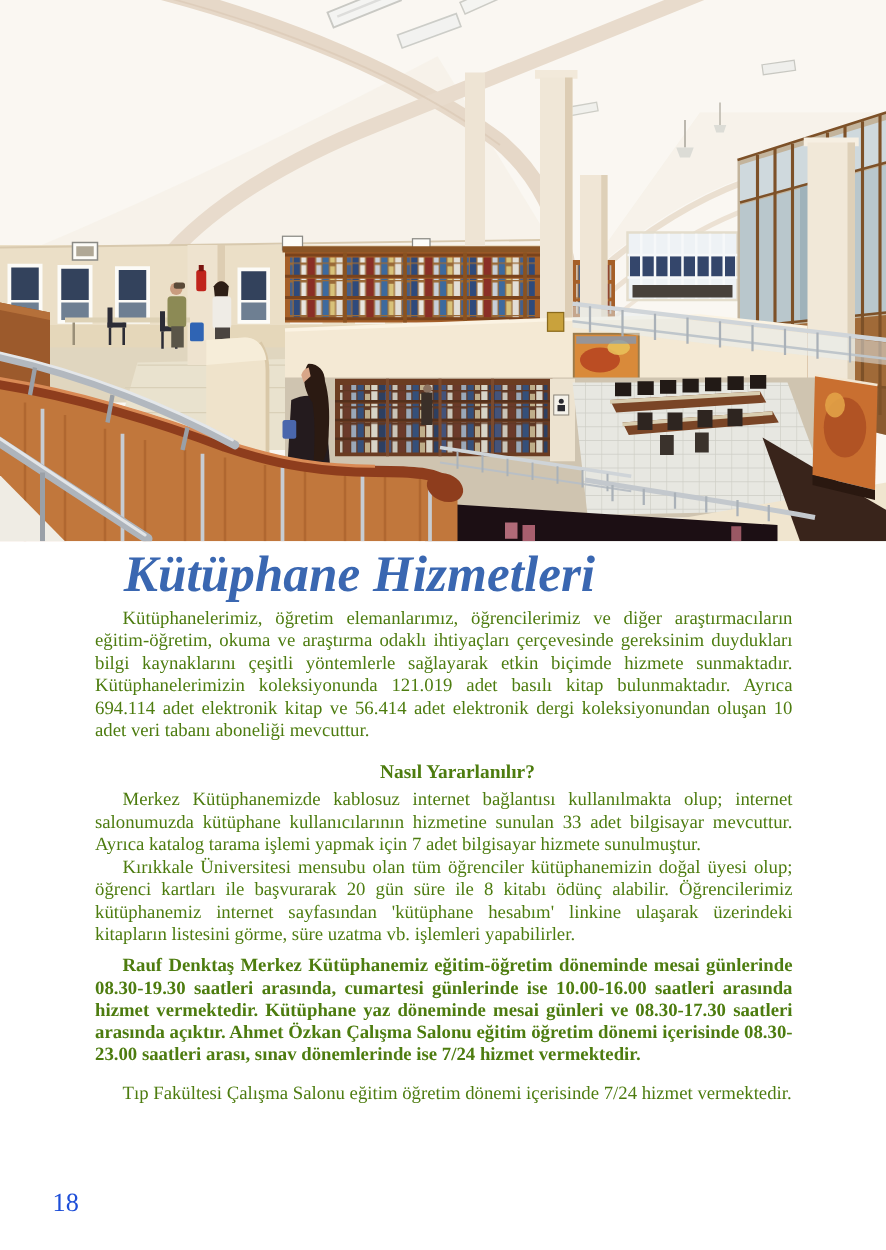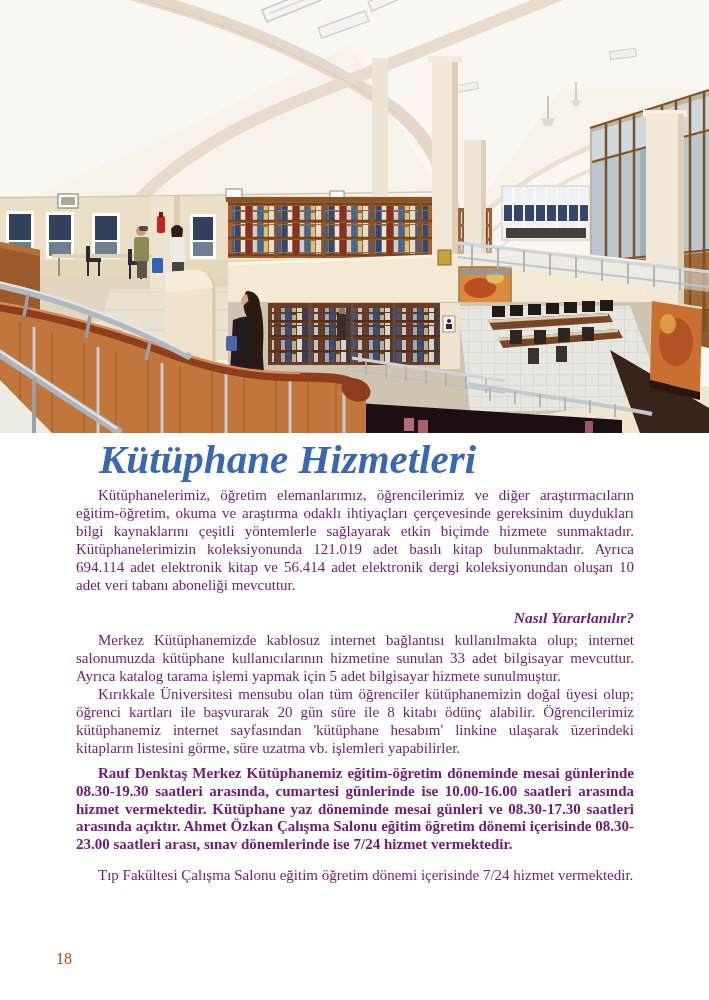--- a/index.html
+++ b/index.html
@@ -3,26 +3,26 @@
 <meta charset="utf-8">
 <style>
   html,body{margin:0;padding:0;background:#888;}
   .page{position:relative;width:709px;height:1000px;background:#ffffff;margin:0 auto;overflow:hidden;
         font-family:"Liberation Serif",serif;}
   .photo-wrap{position:absolute;top:0;left:0;width:709px;height:433px;}
   .photo-wrap svg{display:block;}
   .heading{position:absolute;top:436px;left:99px;font-size:41px;line-height:46px;
            font-weight:bold;font-style:italic;letter-spacing:0px;}
   .textbody{position:absolute;top:487px;left:76px;width:558px;font-size:15px;line-height:17.9px;
-            color:#701a75;text-align:justify;}
+            color:#4d7c0f;text-align:justify;}
   .textbody p{margin:0;text-indent:22px;}
   .textbody p:nth-of-type(4){margin-top:7px;font-weight:bold;}
   .textbody p:nth-of-type(5){margin-top:13px;}
-  .subheading{font-weight:bold;font-size:15.5px;margin:15px 0 5px 0;text-indent:22px;text-align:right;font-style:italic;}
-  .pagenum{position:absolute;left:56px;top:950px;font-size:16px;color:#c2410c;}
+  .subheading{font-weight:bold;font-size:15.5px;margin:15px 0 5px 0;text-indent:22px;text-align:center;}
+  .pagenum{position:absolute;left:42px;top:950px;font-size:21px;color:#1d4ed8;}
 </style>
 </head>
 <body>
 
 <div class="page">
 
   <div class="photo-wrap">
   <svg width="709" height="433" viewBox="0 0 709 433" role="img" aria-label="Panoramic interior photo of the university library: white vaulted ceiling with crossing cream arches, cream walls with dark windows, wooden bookshelves full of books on two floors, a curved wooden balcony railing with metal handrails in the foreground, reading tables with chairs, orange paintings on the walls and a few visitors.">
     <defs>
       <pattern id="bk" width="47" height="14" patternUnits="userSpaceOnUse">
@@ -349,21 +349,21 @@
       <path d="M28,294 L24,316 M90,316 L86,338 M150,342 L146,360" stroke="#9aa0a7" stroke-width="3.5"></path>
     </g>
   </svg>
   </div>
 
   <div class="heading" style="color: rgb(58, 103, 177);">Kütüphane Hizmetleri</div>
 
   <div class="textbody" id="text-body">
       <p>Kütüphanelerimiz, öğretim elemanlarımız, öğrencilerimiz ve diğer araştırmacıların eğitim-öğretim, okuma ve araştırma odaklı ihtiyaçları çerçevesinde gereksinim duydukları bilgi kaynaklarını çeşitli yöntemlerle sağlayarak etkin biçimde hizmete sunmaktadır. Kütüphanelerimizin koleksiyonunda 121.019 adet basılı kitap bulunmaktadır. Ayrıca 694.114 adet elektronik kitap ve 56.414 adet elektronik dergi koleksiyonundan oluşan 10 adet veri tabanı aboneliği mevcuttur.</p>
       <div class="subheading">Nasıl Yararlanılır?</div>
-      <p>Merkez Kütüphanemizde kablosuz internet bağlantısı kullanılmakta olup; internet salonumuzda kütüphane kullanıcılarının hizmetine sunulan 33 adet bilgisayar mevcuttur. Ayrıca katalog tarama işlemi yapmak için 5 adet bilgisayar hizmete sunulmuştur.</p>
+      <p>Merkez Kütüphanemizde kablosuz internet bağlantısı kullanılmakta olup; internet salonumuzda kütüphane kullanıcılarının hizmetine sunulan 33 adet bilgisayar mevcuttur. Ayrıca katalog tarama işlemi yapmak için 7 adet bilgisayar hizmete sunulmuştur.</p>
       <p>Kırıkkale Üniversitesi mensubu olan tüm öğrenciler kütüphanemizin doğal üyesi olup; öğrenci kartları ile başvurarak 20 gün süre ile 8 kitabı ödünç alabilir. Öğrencilerimiz kütüphanemiz internet sayfasından 'kütüphane hesabım' linkine ulaşarak üzerindeki kitapların listesini görme, süre uzatma vb. işlemleri yapabilirler.</p>
       <p>Rauf Denktaş Merkez Kütüphanemiz eğitim-öğretim döneminde mesai günlerinde 08.30-19.30 saatleri arasında, cumartesi günlerinde ise 10.00-16.00 saatleri arasında hizmet vermektedir. Kütüphane yaz döneminde mesai günleri ve 08.30-17.30 saatleri arasında açıktır. Ahmet Özkan Çalışma Salonu eğitim öğretim dönemi içerisinde 08.30-23.00 saatleri arası, sınav dönemlerinde ise 7/24 hizmet vermektedir.</p>
       <p>Tıp Fakültesi Çalışma Salonu eğitim öğretim dönemi içerisinde 7/24 hizmet vermektedir.</p>
     </div>
 
   <div class="pagenum">18</div>
 
 </div>
 
 </body></html>

